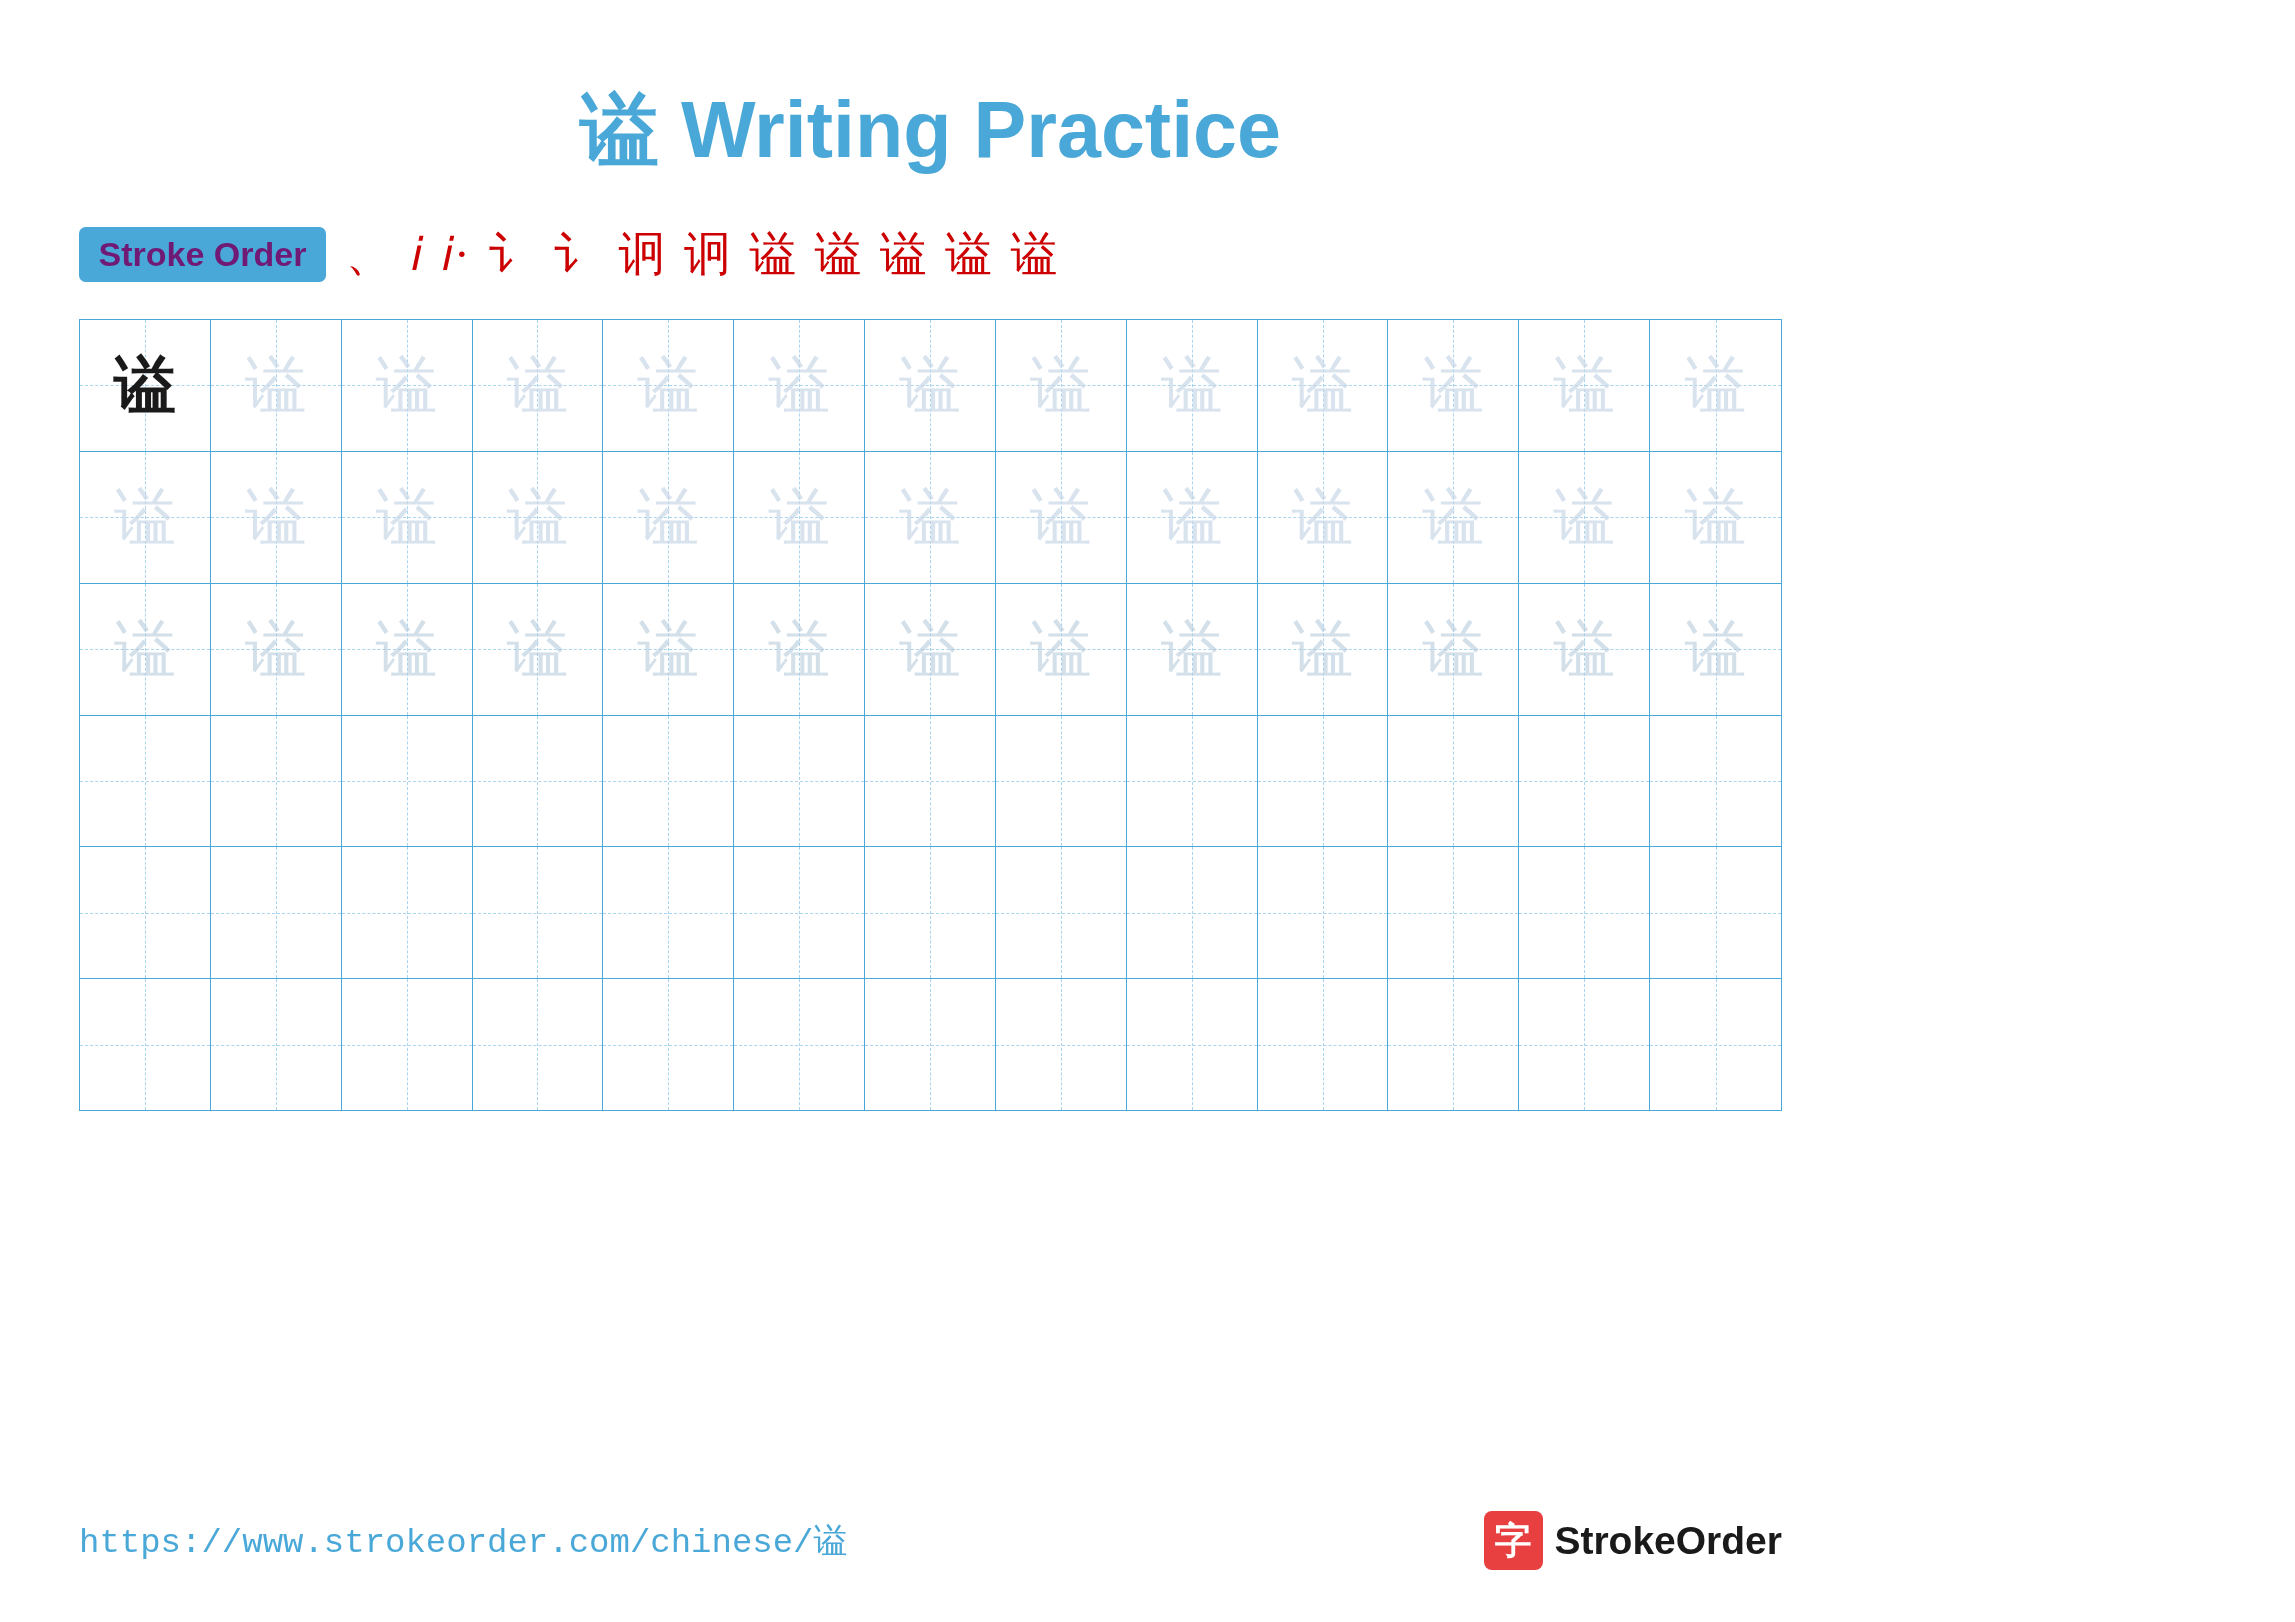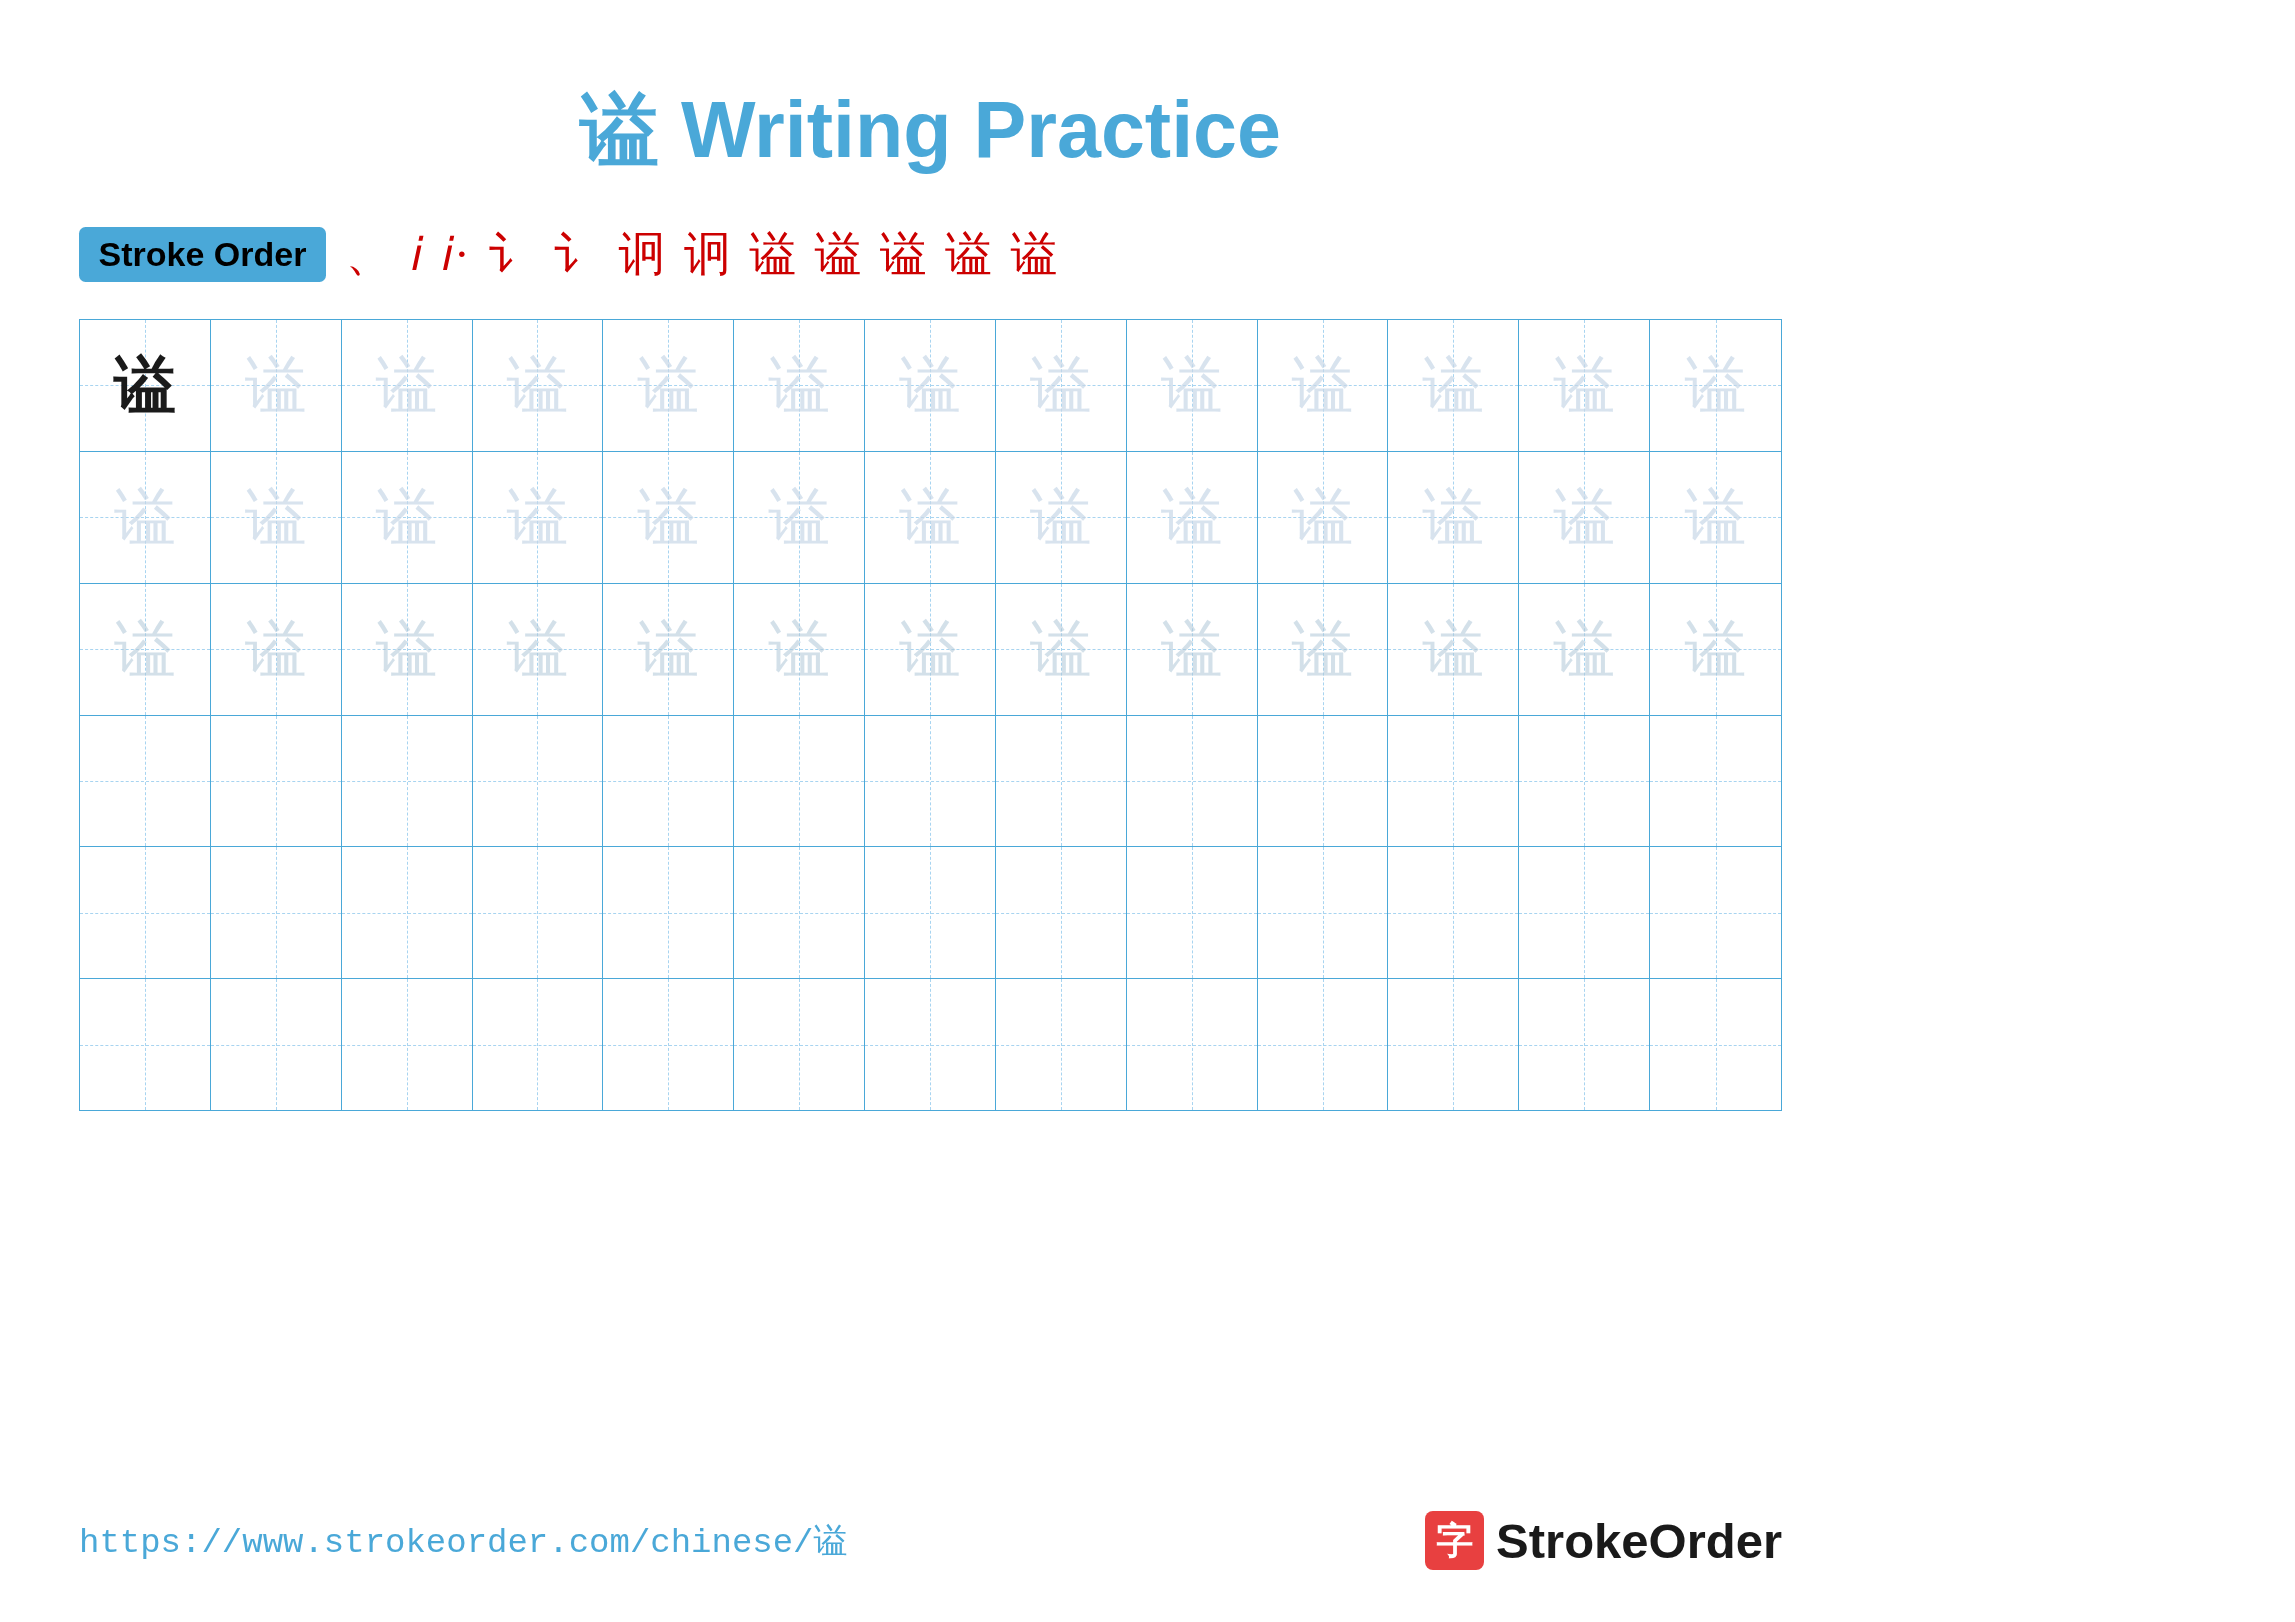--- a/index.html
+++ b/index.html
@@ -31,21 +31,21 @@
 
     .stroke-order-row {
       display: flex;
       align-items: center;
       margin-bottom: 33px;
       gap: 19.6px;
     }
 
     .stroke-order-badge {
       background: #4aa8d8;
-      color: #000000;
+      color: #701a75;
       font-size: 34px;
       font-weight: bold;
       padding: 7.9px 19.6px;
       border-radius: 6.5px;
       white-space: nowrap;
     }
 
     .stroke-sequence {
       display: flex;
       align-items: center;
@@ -162,21 +162,21 @@
       border-radius: 7.9px;
       display: flex;
       align-items: center;
       justify-content: center;
       color: white;
       font-size: 37px;
       font-weight: bold;
     }
 
     .logo-text {
-      font-size: 49px;
+      font-size: 39px;
       font-weight: bold;
       color: #1a1a1a;
     }
   </style>
 </head>
 <body>
 
 <div class="page">
 
   <h1 class="title">谥 Writing Practice</h1>

